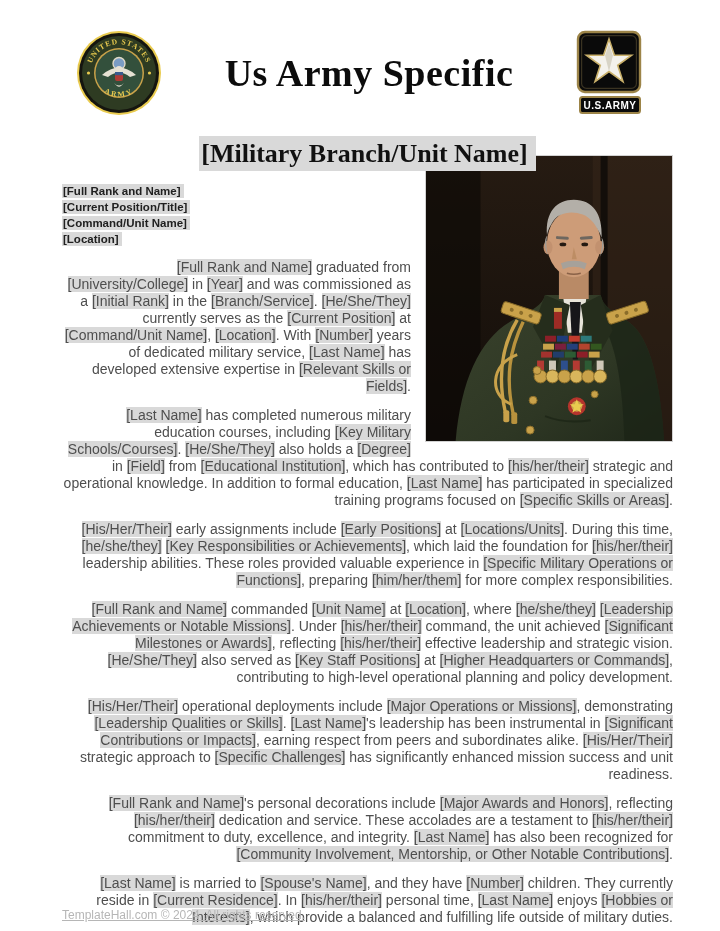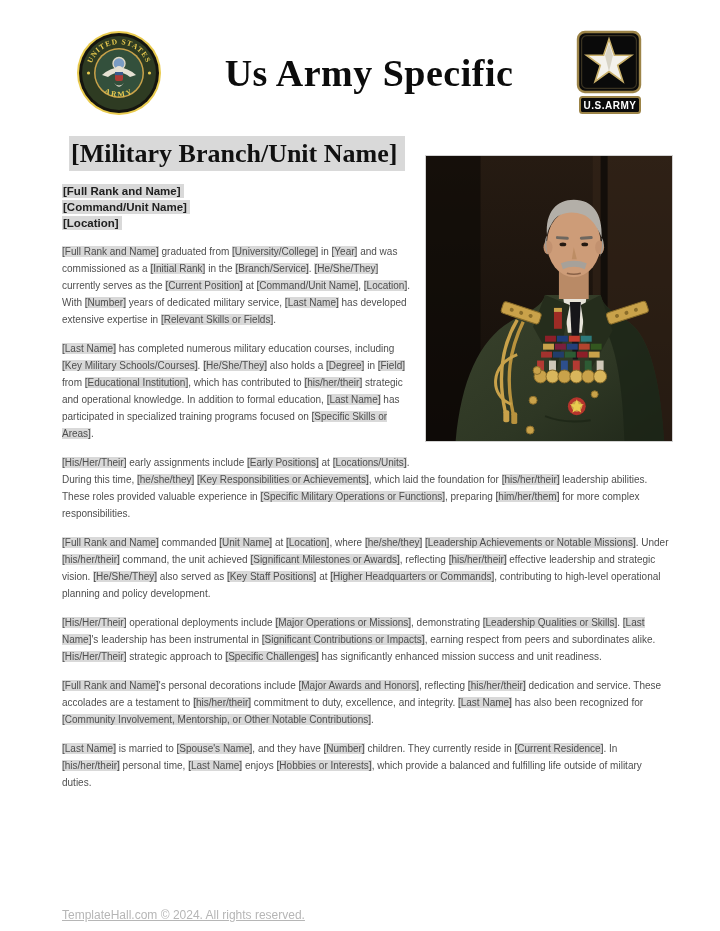--- a/index.html
+++ b/index.html
@@ -15,34 +15,34 @@
   }
   .doc-title{
     font-family:"Liberation Serif",serif;font-weight:bold;
     font-size:38px;color:#0c0c0c;letter-spacing:.5px;white-space:nowrap;
   }
   .seal-logo{width:86px;height:86px;flex:0 0 auto;}
   .star-logo{width:68px;height:86px;flex:0 0 auto;}
   
   .content{padding:16px 47px 0 62px;}
   .heading{
-    margin:6px 0 0 7px;font-family:"Liberation Serif",serif;font-weight:bold;
-    font-size:26px;color:#111;line-height:1.25;
+    margin:6px 0 0 0;font-family:"Liberation Serif",serif;font-weight:bold;
+    font-size:26px;color:#111;line-height:1.25;text-align:center;
   }
   .heading .hl-head{background:var(--hl,#d9d9d9);padding:3px 8px 3px 2px;}
   .photo-frame{
     float:right;width:248px;height:287px;margin:-16px 0 14px 14px;
     border:1px solid #d2d2d2;box-sizing:border-box;overflow:hidden;
   }
   .photo-frame svg{display:block;width:100%;height:100%;}
   .info-lines{margin:12px 0 12px 0;}
   .info-line{font-size:11.5px;font-weight:bold;color:#202020;line-height:16px;}
   .info-line span{background:var(--hl,#d9d9d9);padding:1px 3px 1px 1px;}
   .para{
-    font-size:10px;line-height:17px;color:#4e4e4e;margin:0 0 12px 0;
+    font-size:14px;line-height:17px;color:#4e4e4e;margin:0 0 12px 0;text-align:right;
   }
   .para .hl{background:var(--hl,#d9d9d9);}
   
   .footer{
     position:absolute;left:62px;top:908px;font-size:12px;color:#b6b6b6;text-decoration:underline;
   }
 </style>
 </head>
 <body>
 
@@ -200,20 +200,21 @@
         <circle cx="108" cy="246" r="4" fill="#c9a24a" stroke="#8a6d2a"></circle>
         <circle cx="105" cy="276" r="4" fill="#c9a24a" stroke="#8a6d2a"></circle>
         <circle cx="170" cy="240" r="3.5" fill="#c9a24a" stroke="#8a6d2a"></circle>
 
         <path d="M120,262 q20,8 46,4" stroke="#1d2517" stroke-width="2" fill="none" opacity="0.8"></path>
       </svg>
     </div>
 
     <div class="info-lines" id="info-lines">
         <div class="info-line"><span>[Full Rank and Name]</span></div>
+        <div class="info-line"><span>[Current Position/Title]</span></div>
         <div class="info-line"><span>[Command/Unit Name]</span></div>
         <div class="info-line"><span>[Location]</span></div>
       </div>
 
     <div id="paragraphs">
         <p class="para"><span class="hl">[Full Rank and Name]</span><span> graduated from </span><span class="hl">[University/College]</span><span> in </span><span class="hl">[Year]</span><span> and was commissioned as a </span><span class="hl">[Initial Rank]</span><span> in the </span><span class="hl">[Branch/Service]</span><span>. </span><span class="hl">[He/She/They]</span><span> currently serves as the </span><span class="hl">[Current Position]</span><span> at </span><span class="hl">[Command/Unit Name]</span><span>, </span><span class="hl">[Location]</span><span>. With </span><span class="hl">[Number]</span><span> years of dedicated military service, </span><span class="hl">[Last Name]</span><span> has developed extensive expertise in </span><span class="hl">[Relevant Skills or Fields]</span><span>.</span></p>
         <p class="para"><span class="hl">[Last Name]</span><span> has completed numerous military education courses, including </span><span class="hl">[Key Military Schools/Courses]</span><span>. </span><span class="hl">[He/She/They]</span><span> also holds a </span><span class="hl">[Degree]</span><span> in </span><span class="hl">[Field]</span><span> from </span><span class="hl">[Educational Institution]</span><span>, which has contributed to </span><span class="hl">[his/her/their]</span><span> strategic and operational knowledge. In addition to formal education, </span><span class="hl">[Last Name]</span><span> has participated in specialized training programs focused on </span><span class="hl">[Specific Skills or Areas]</span><span>.</span></p>
         <p class="para"><span class="hl">[His/Her/Their]</span><span> early assignments include </span><span class="hl">[Early Positions]</span><span> at </span><span class="hl">[Locations/Units]</span><span>. During this time, </span><span class="hl">[he/she/they]</span><span> </span><span class="hl">[Key Responsibilities or Achievements]</span><span>, which laid the foundation for </span><span class="hl">[his/her/their]</span><span> leadership abilities. These roles provided valuable experience in </span><span class="hl">[Specific Military Operations or Functions]</span><span>, preparing </span><span class="hl">[him/her/them]</span><span> for more complex responsibilities.</span></p>
         <p class="para"><span class="hl">[Full Rank and Name]</span><span> commanded </span><span class="hl">[Unit Name]</span><span> at </span><span class="hl">[Location]</span><span>, where </span><span class="hl">[he/she/they]</span><span> </span><span class="hl">[Leadership Achievements or Notable Missions]</span><span>. Under </span><span class="hl">[his/her/their]</span><span> command, the unit achieved </span><span class="hl">[Significant Milestones or Awards]</span><span>, reflecting </span><span class="hl">[his/her/their]</span><span> effective leadership and strategic vision. </span><span class="hl">[He/She/They]</span><span> also served as </span><span class="hl">[Key Staff Positions]</span><span> at </span><span class="hl">[Higher Headquarters or Commands]</span><span>, contributing to high-level operational planning and policy development.</span></p>
         <p class="para"><span class="hl">[His/Her/Their]</span><span> operational deployments include </span><span class="hl">[Major Operations or Missions]</span><span>, demonstrating </span><span class="hl">[Leadership Qualities or Skills]</span><span>. </span><span class="hl">[Last Name]</span><span>'s leadership has been instrumental in </span><span class="hl">[Significant Contributions or Impacts]</span><span>, earning respect from peers and subordinates alike. </span><span class="hl">[His/Her/Their]</span><span> strategic approach to </span><span class="hl">[Specific Challenges]</span><span> has significantly enhanced mission success and unit readiness.</span></p>

